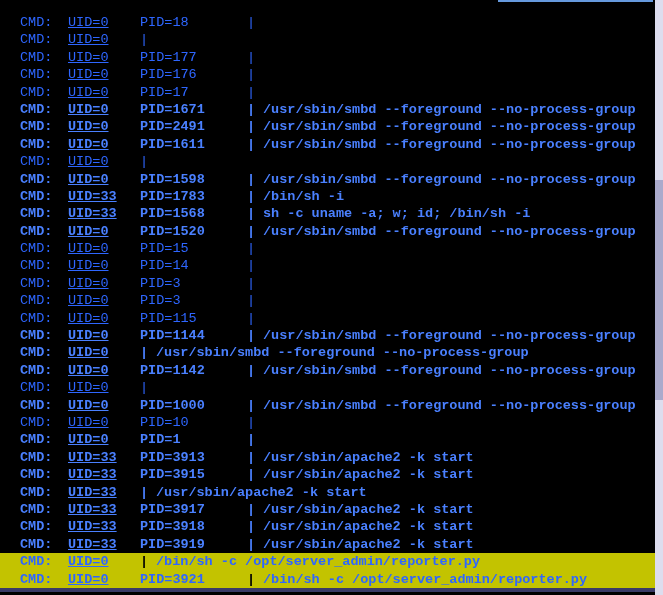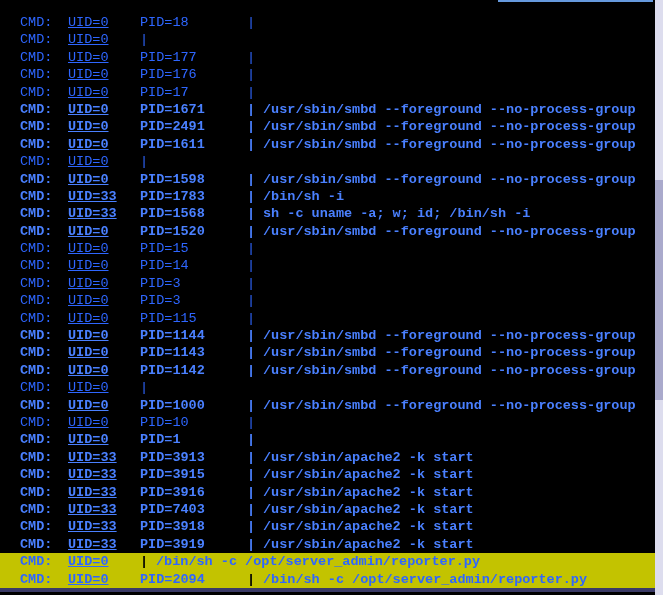--- a/index.html
+++ b/index.html
@@ -222,21 +222,20 @@
     <div class="line blue-bold">
       <span class="col-cmd">CMD:</span>
       <span class="col-uid">UID=0</span>
       <span class="col-pid">PID=1144</span>
       <span class="col-bar">|</span>
       <span class="col-arg">/usr/sbin/smbd --foreground --no-process-group</span>
     </div>
     <div class="line blue-bold">
       <span class="col-cmd">CMD:</span>
       <span class="col-uid">UID=0</span>
-      <span class="col-pid">PID=1143</span>
       <span class="col-bar">|</span>
       <span class="col-arg">/usr/sbin/smbd --foreground --no-process-group</span>
     </div>
     <div class="line blue-bold">
       <span class="col-cmd">CMD:</span>
       <span class="col-uid">UID=0</span>
       <span class="col-pid">PID=1142</span>
       <span class="col-bar">|</span>
       <span class="col-arg">/usr/sbin/smbd --foreground --no-process-group</span>
     </div>
@@ -276,28 +275,27 @@
     <div class="line blue-bold">
       <span class="col-cmd">CMD:</span>
       <span class="col-uid">UID=33</span>
       <span class="col-pid">PID=3915</span>
       <span class="col-bar">|</span>
       <span class="col-arg">/usr/sbin/apache2 -k start</span>
     </div>
     <div class="line blue-bold">
       <span class="col-cmd">CMD:</span>
       <span class="col-uid">UID=33</span>
-      <span class="col-pid">PID=3916</span>
-      <span class="col-bar">|</span>
-      <span class="col-arg">/usr/sbin/apache2 -k start</span>
-    </div>
-    <div class="line blue-bold">
-      <span class="col-cmd">CMD:</span>
-      <span class="col-uid">UID=33</span>
-      <span class="col-pid">PID=7403</span>
+      <span class="col-bar">|</span>
+      <span class="col-arg">/usr/sbin/apache2 -k start</span>
+    </div>
+    <div class="line blue-bold">
+      <span class="col-cmd">CMD:</span>
+      <span class="col-uid">UID=33</span>
+      <span class="col-pid">PID=3917</span>
       <span class="col-bar">|</span>
       <span class="col-arg">/usr/sbin/apache2 -k start</span>
     </div>
     <div class="line blue-bold">
       <span class="col-cmd">CMD:</span>
       <span class="col-uid">UID=33</span>
       <span class="col-pid">PID=3918</span>
       <span class="col-bar">|</span>
       <span class="col-arg">/usr/sbin/apache2 -k start</span>
     </div>
@@ -310,21 +308,21 @@
     </div>
     <div class="line highlight-yellow blue">
       <span class="col-cmd">CMD:</span>
       <span class="col-uid">UID=0</span>
       <span class="col-bar">|</span>
       <span class="col-arg">/bin/sh -c /opt/server_admin/reporter.py</span>
     </div>
     <div class="line highlight-yellow blue">
       <span class="col-cmd">CMD:</span>
       <span class="col-uid">UID=0</span>
-      <span class="col-pid">PID=2094</span>
+      <span class="col-pid">PID=3921</span>
       <span class="col-bar">|</span>
       <span class="col-arg">/bin/sh -c /opt/server_admin/reporter.py</span>
     </div>
   </div>
 <div class="dark-bar"></div>
 <div class="scrollbar-v">
   <div class="scrollbar-v-thumb"></div>
 </div>
 
 </body></html>

